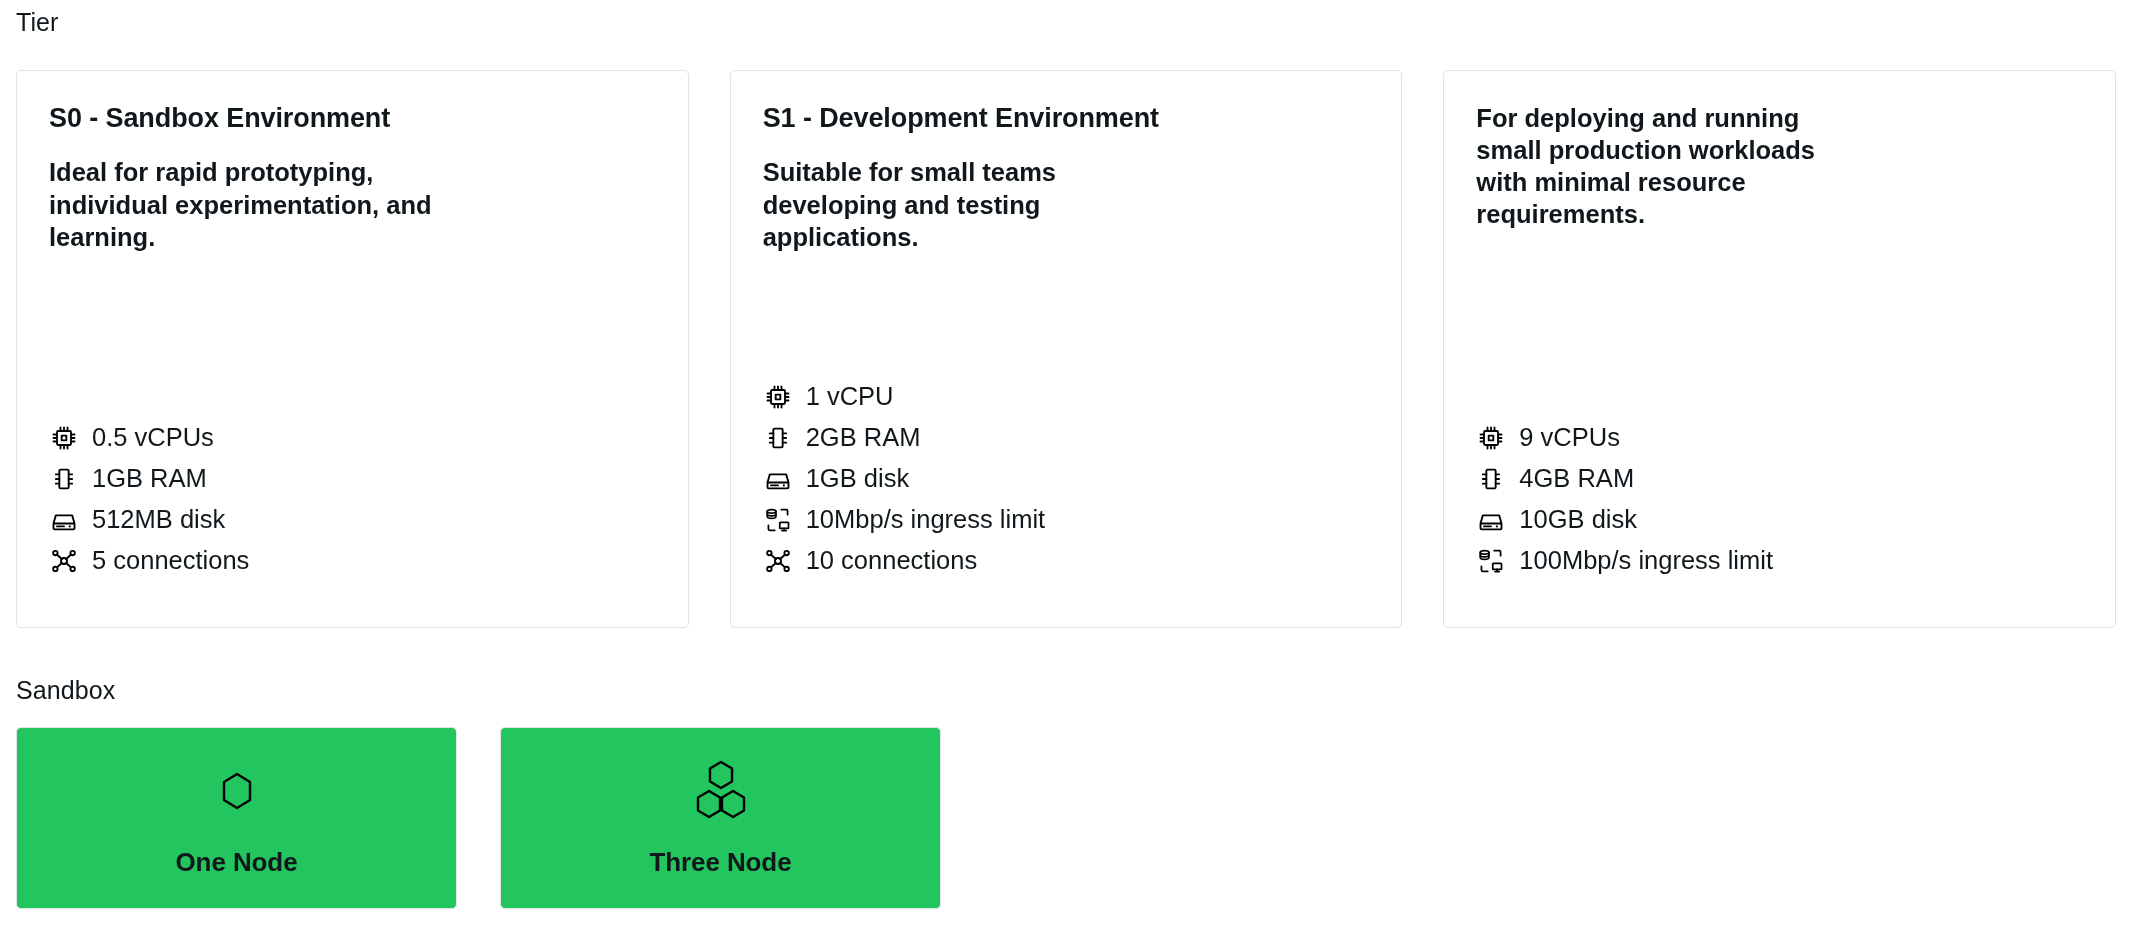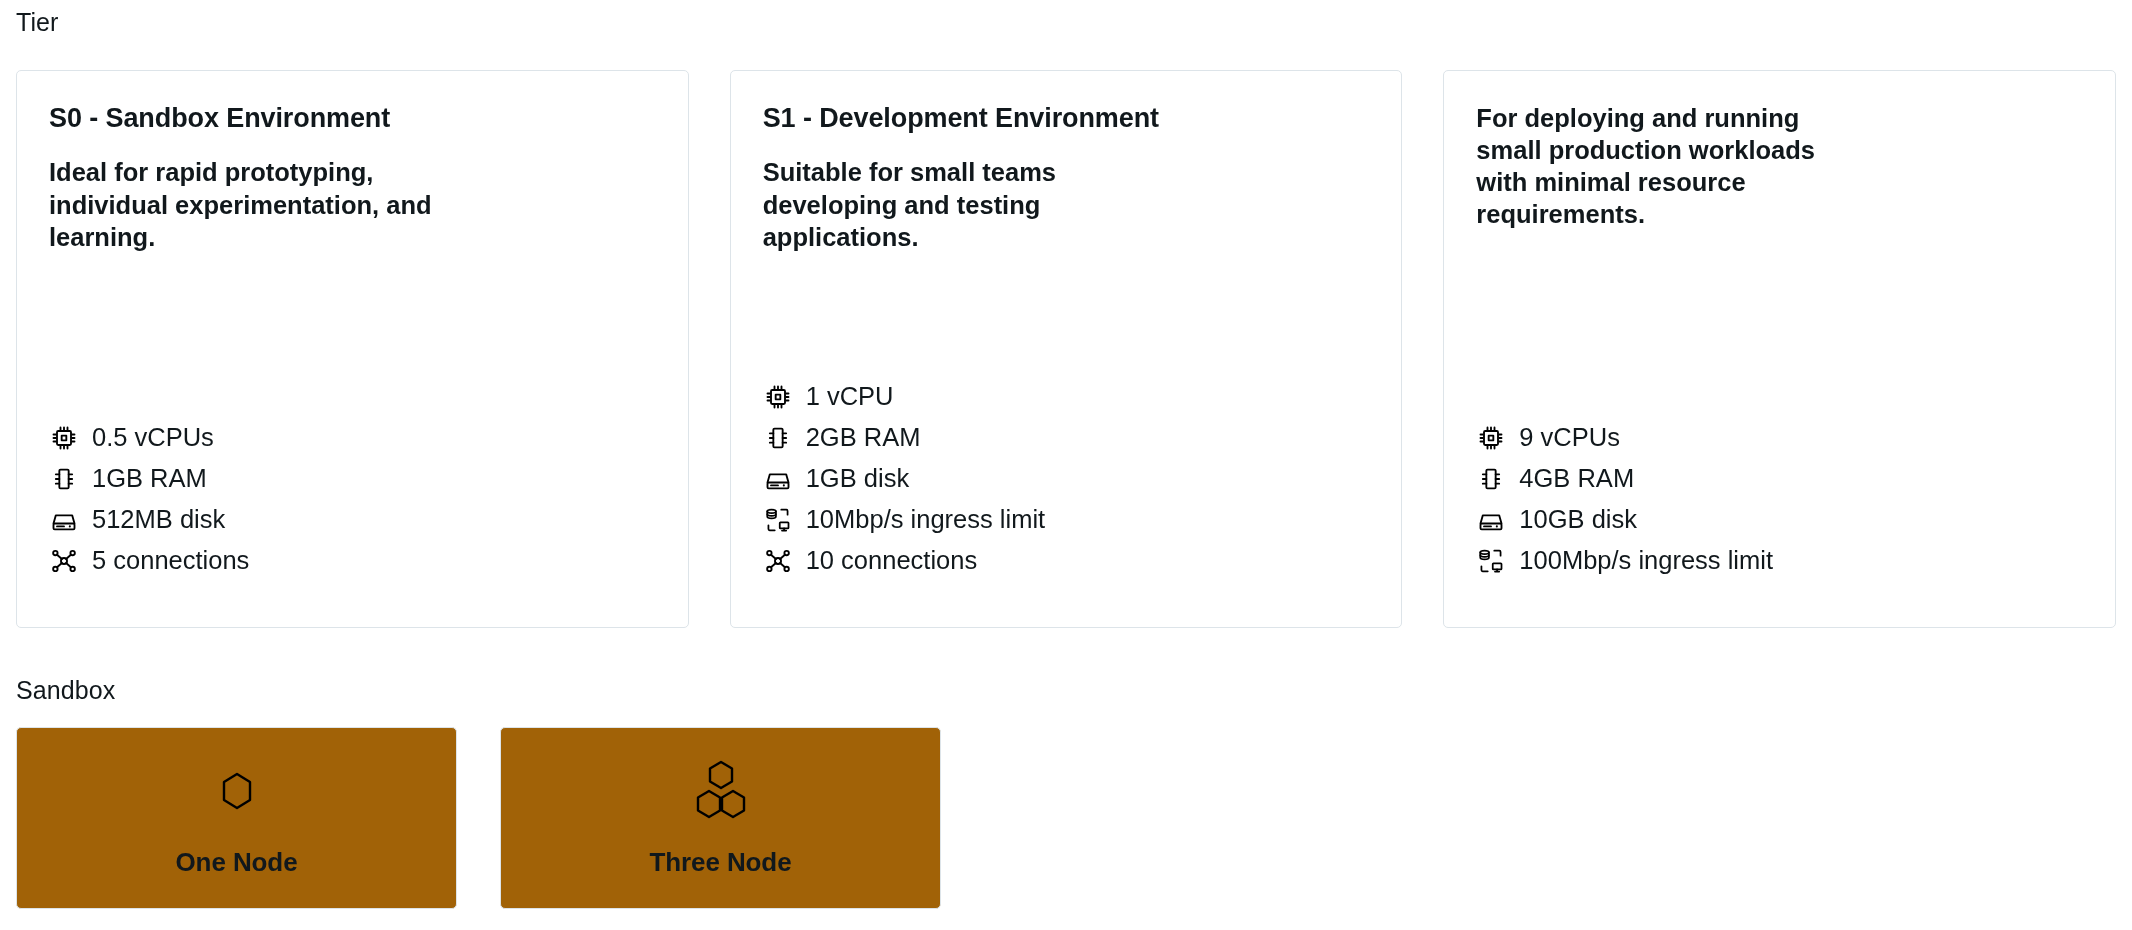--- a/index.html
+++ b/index.html
@@ -116,21 +116,21 @@
     position: absolute;
     left: 16px;
     top: 727px;
     display: flex;
     gap: 43px;
   }
 
   .topo-card {
     width: 441px;
     height: 182px;
-    background: #a16207;
+    background: #22c55e;
     border: 1.6px solid #dde4e9;
     border-radius: 5px;
     display: flex;
     flex-direction: column;
     align-items: center;
     justify-content: center;
     cursor: pointer;
   }
 
   .topo-icon {

